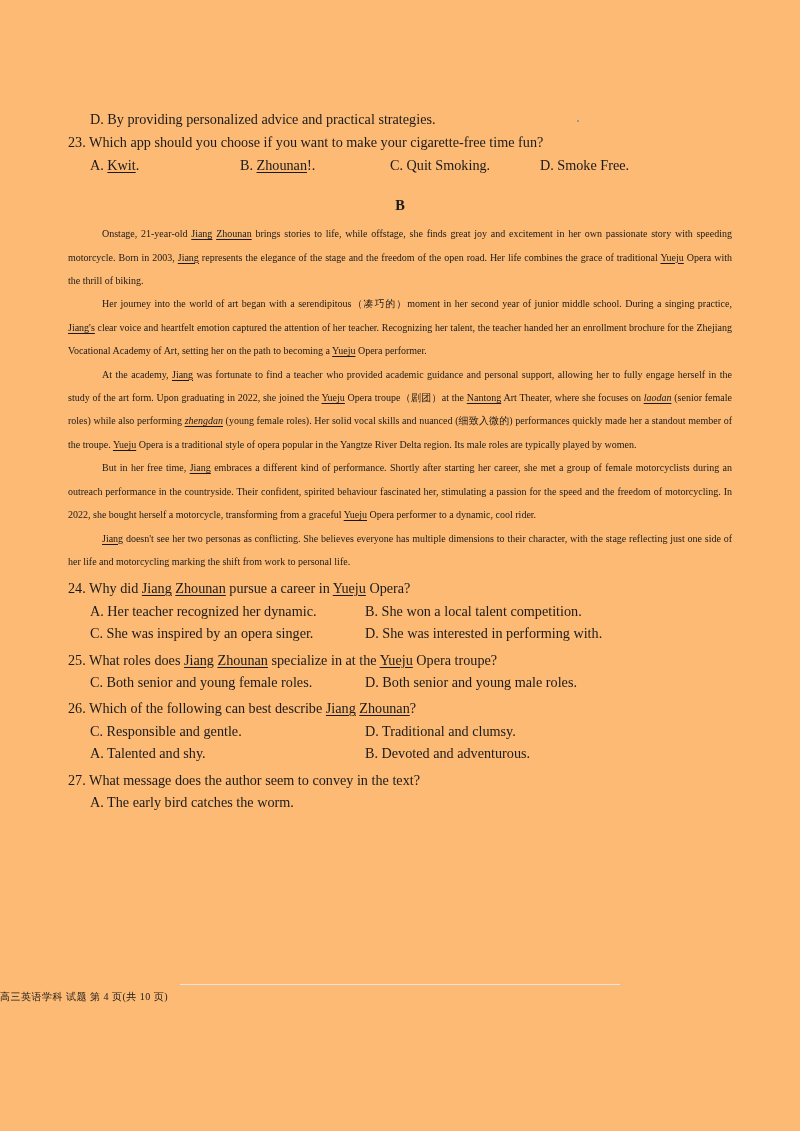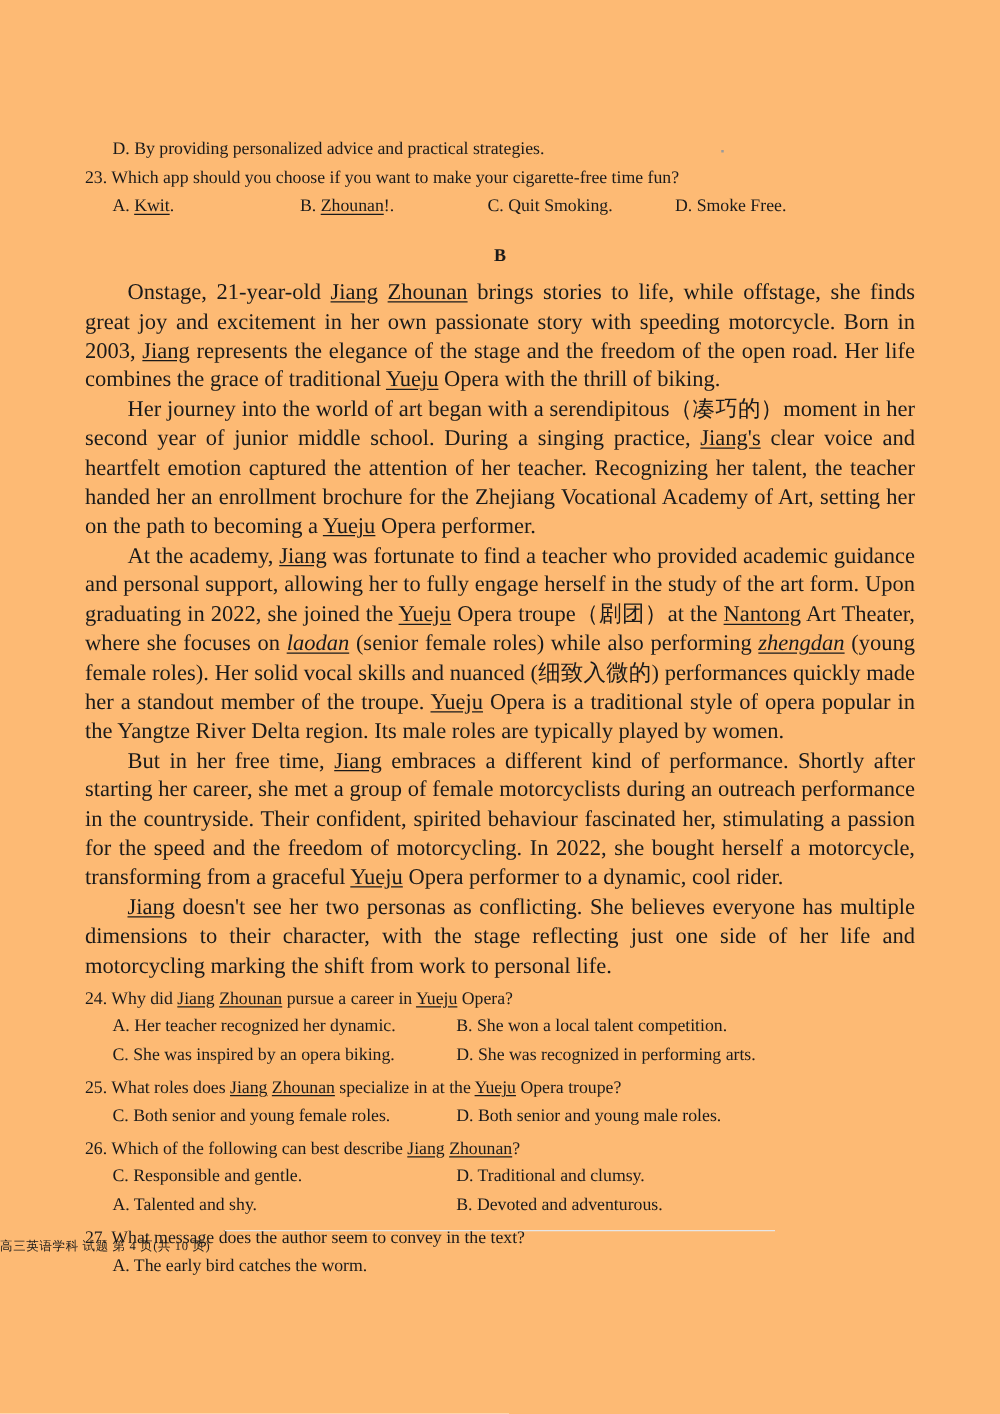--- a/index.html
+++ b/index.html
@@ -53,21 +53,21 @@
   .opts-2 .op:first-child { width: 275px; }
   .center-b {
     text-align: center;
     font-weight: bold;
     font-size: 14.4px;
     line-height: 22px;
     margin-top: 18px;
     margin-bottom: 6px;
   }
   .para {
-    font-size: 18px;
+    font-size: 10px;
     line-height: 23.4px;
     text-align: justify;
     text-justify: inter-word;
     text-indent: 34px;
     margin: 0 0 0 0;
   }
   .u { text-decoration: underline; text-underline-offset: 2px; }
   .it { font-style: italic; }
   .qblock { margin-top: 4px; }
   .footer {
@@ -138,22 +138,22 @@
       <span class="u">Jiang</span> doesn't see her two personas as conflicting. She believes everyone has multiple dimensions to their character, with the stage reflecting just one side of her life and motorcycling marking the shift from work to personal life.
     </p>
 
     <div class="qblock">
       <div class="q-line">24. Why did <span class="u">Jiang</span> <span class="u">Zhounan</span> pursue a career in <span class="u">Yueju</span> Opera?</div>
       <div class="opts-row opts-2">
         <span class="op">A. Her teacher recognized her dynamic.</span>
         <span class="op">B. She won a local talent competition.</span>
       </div>
       <div class="opts-row opts-2">
-        <span class="op">C. She was inspired by an opera biking.</span>
-        <span class="op">D. She was recognized in performing arts.</span>
+        <span class="op">C. She was inspired by an opera singer.</span>
+        <span class="op">D. She was interested in performing with.</span>
       </div>
     </div>
 
     <div class="qblock">
       <div class="q-line">25. What roles does <span class="u">Jiang</span> <span class="u">Zhounan</span> specialize in at the <span class="u">Yueju</span> Opera troupe?</div>
       <div class="opts-row opts-2">
         <span class="op">C. Both senior and young female roles.</span>
         <span class="op">D. Both senior and young male roles.</span>
       </div>
     </div>

